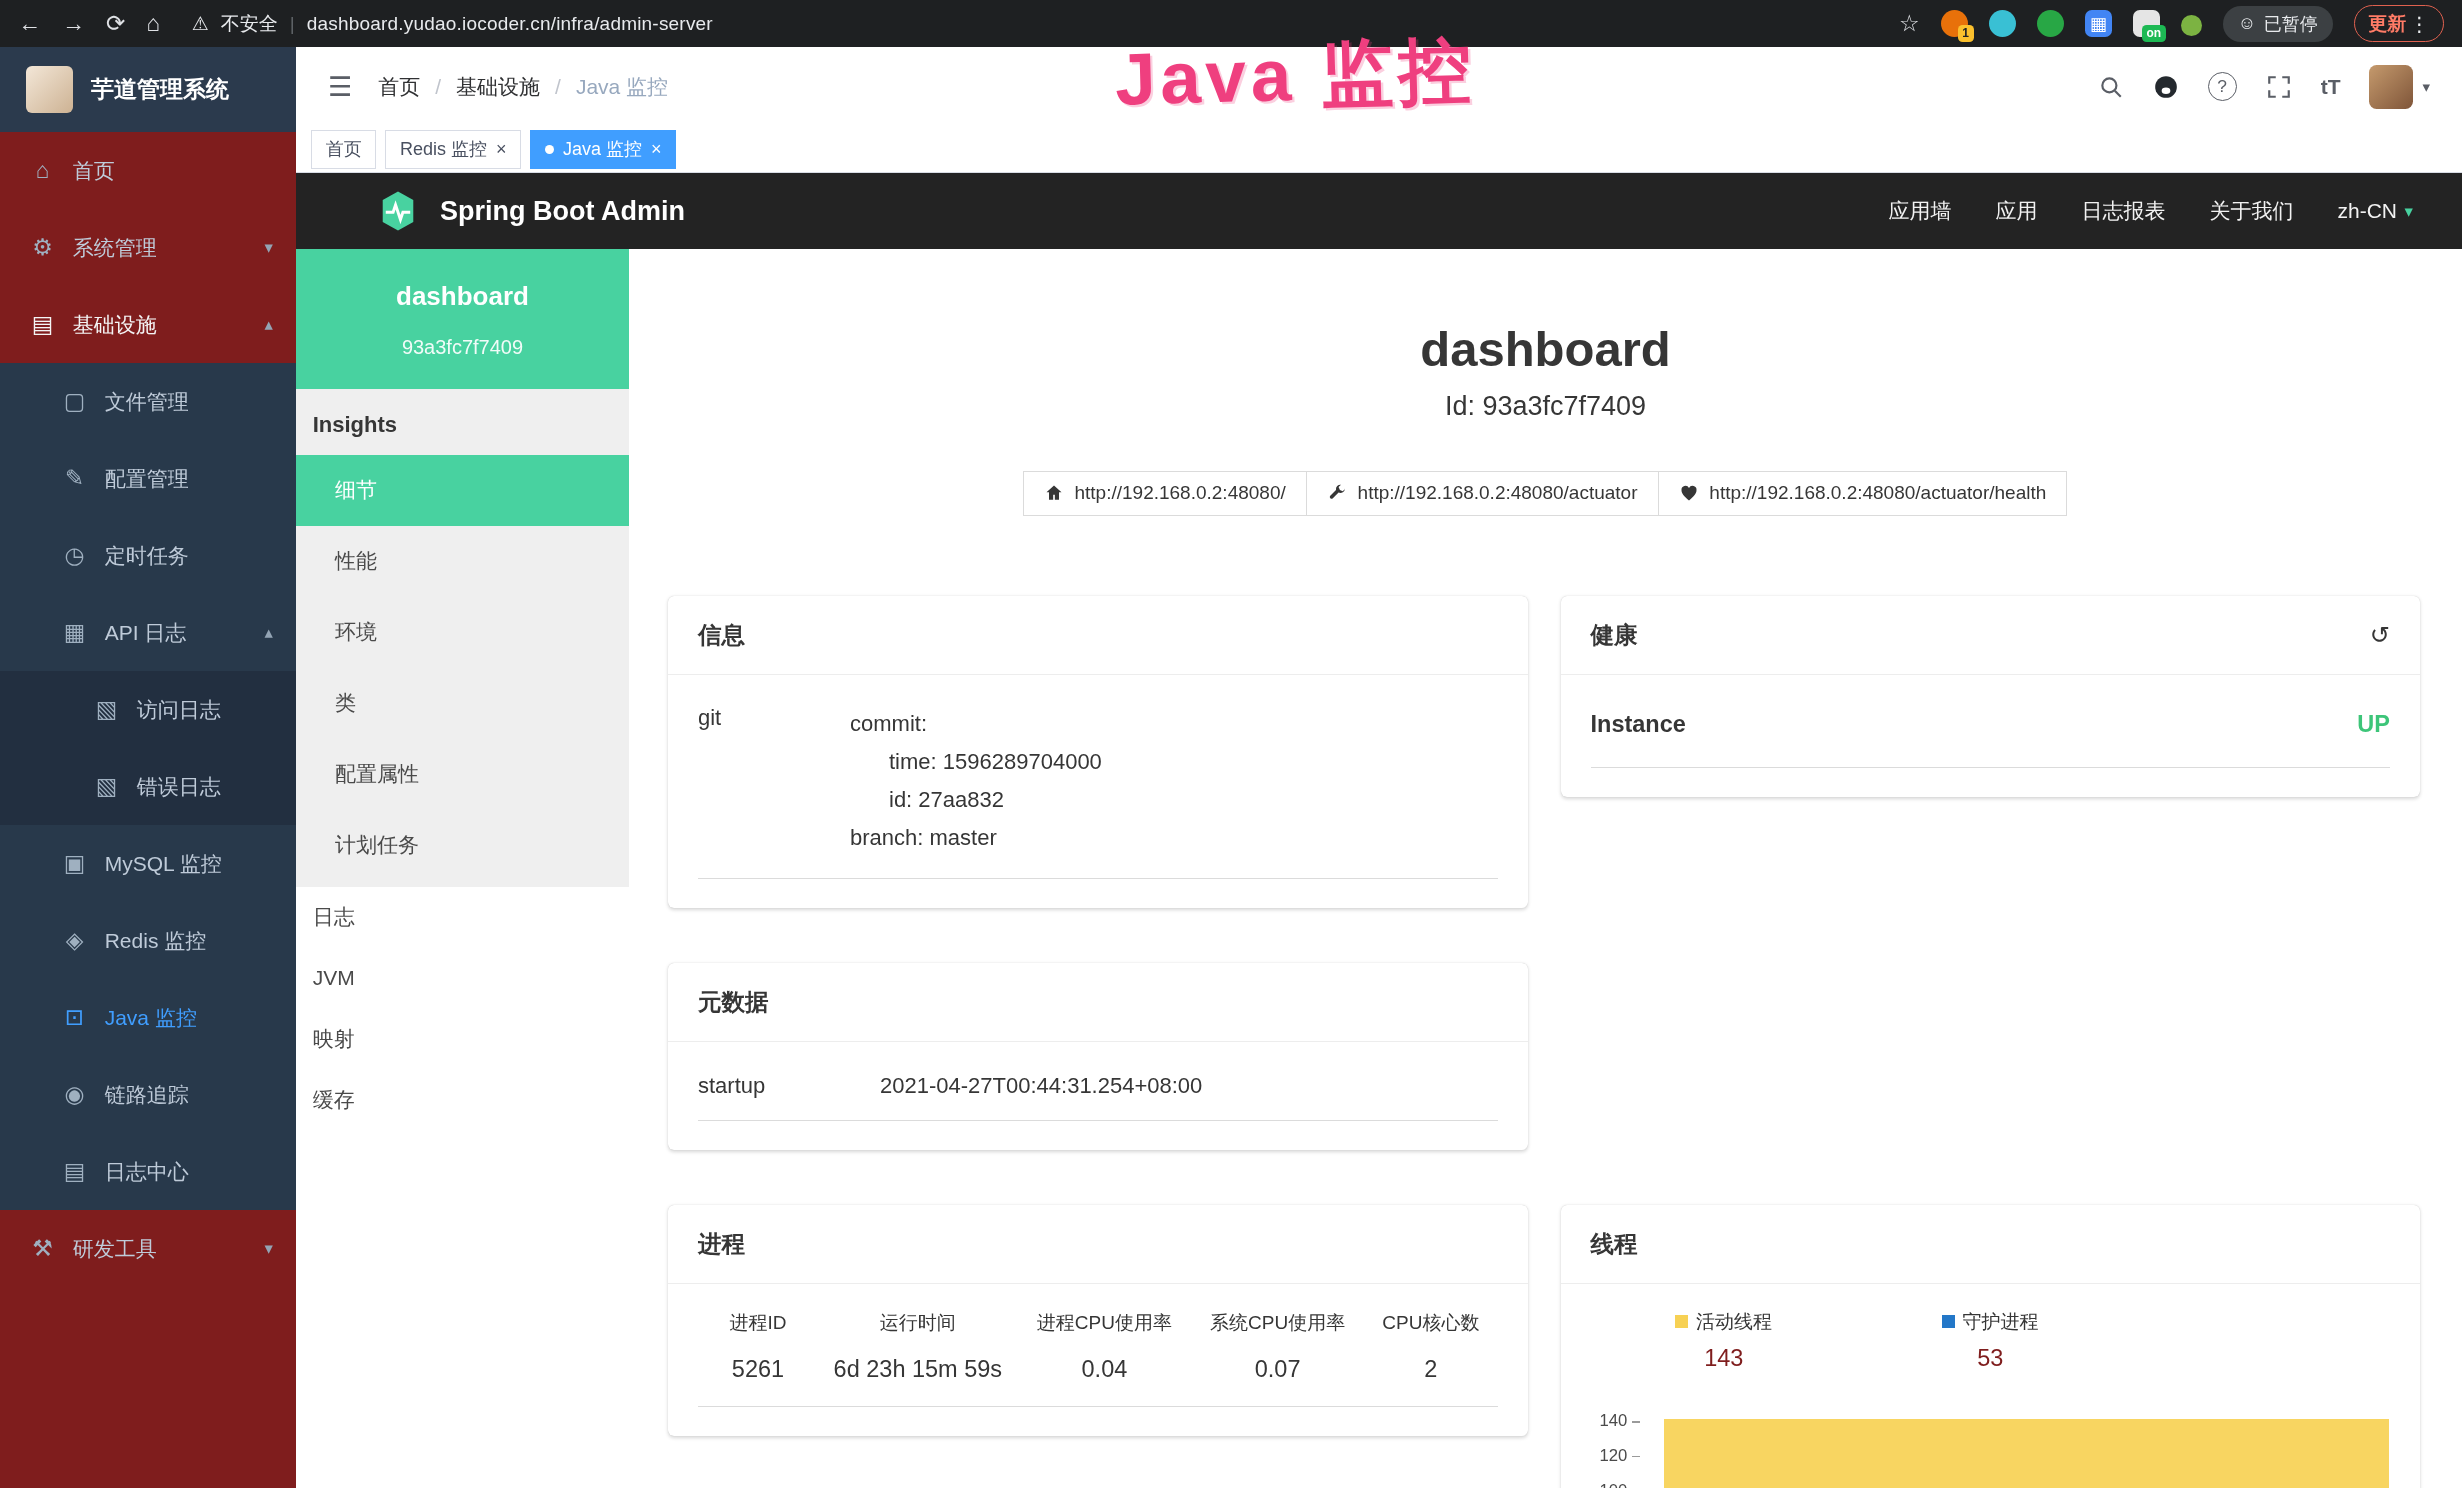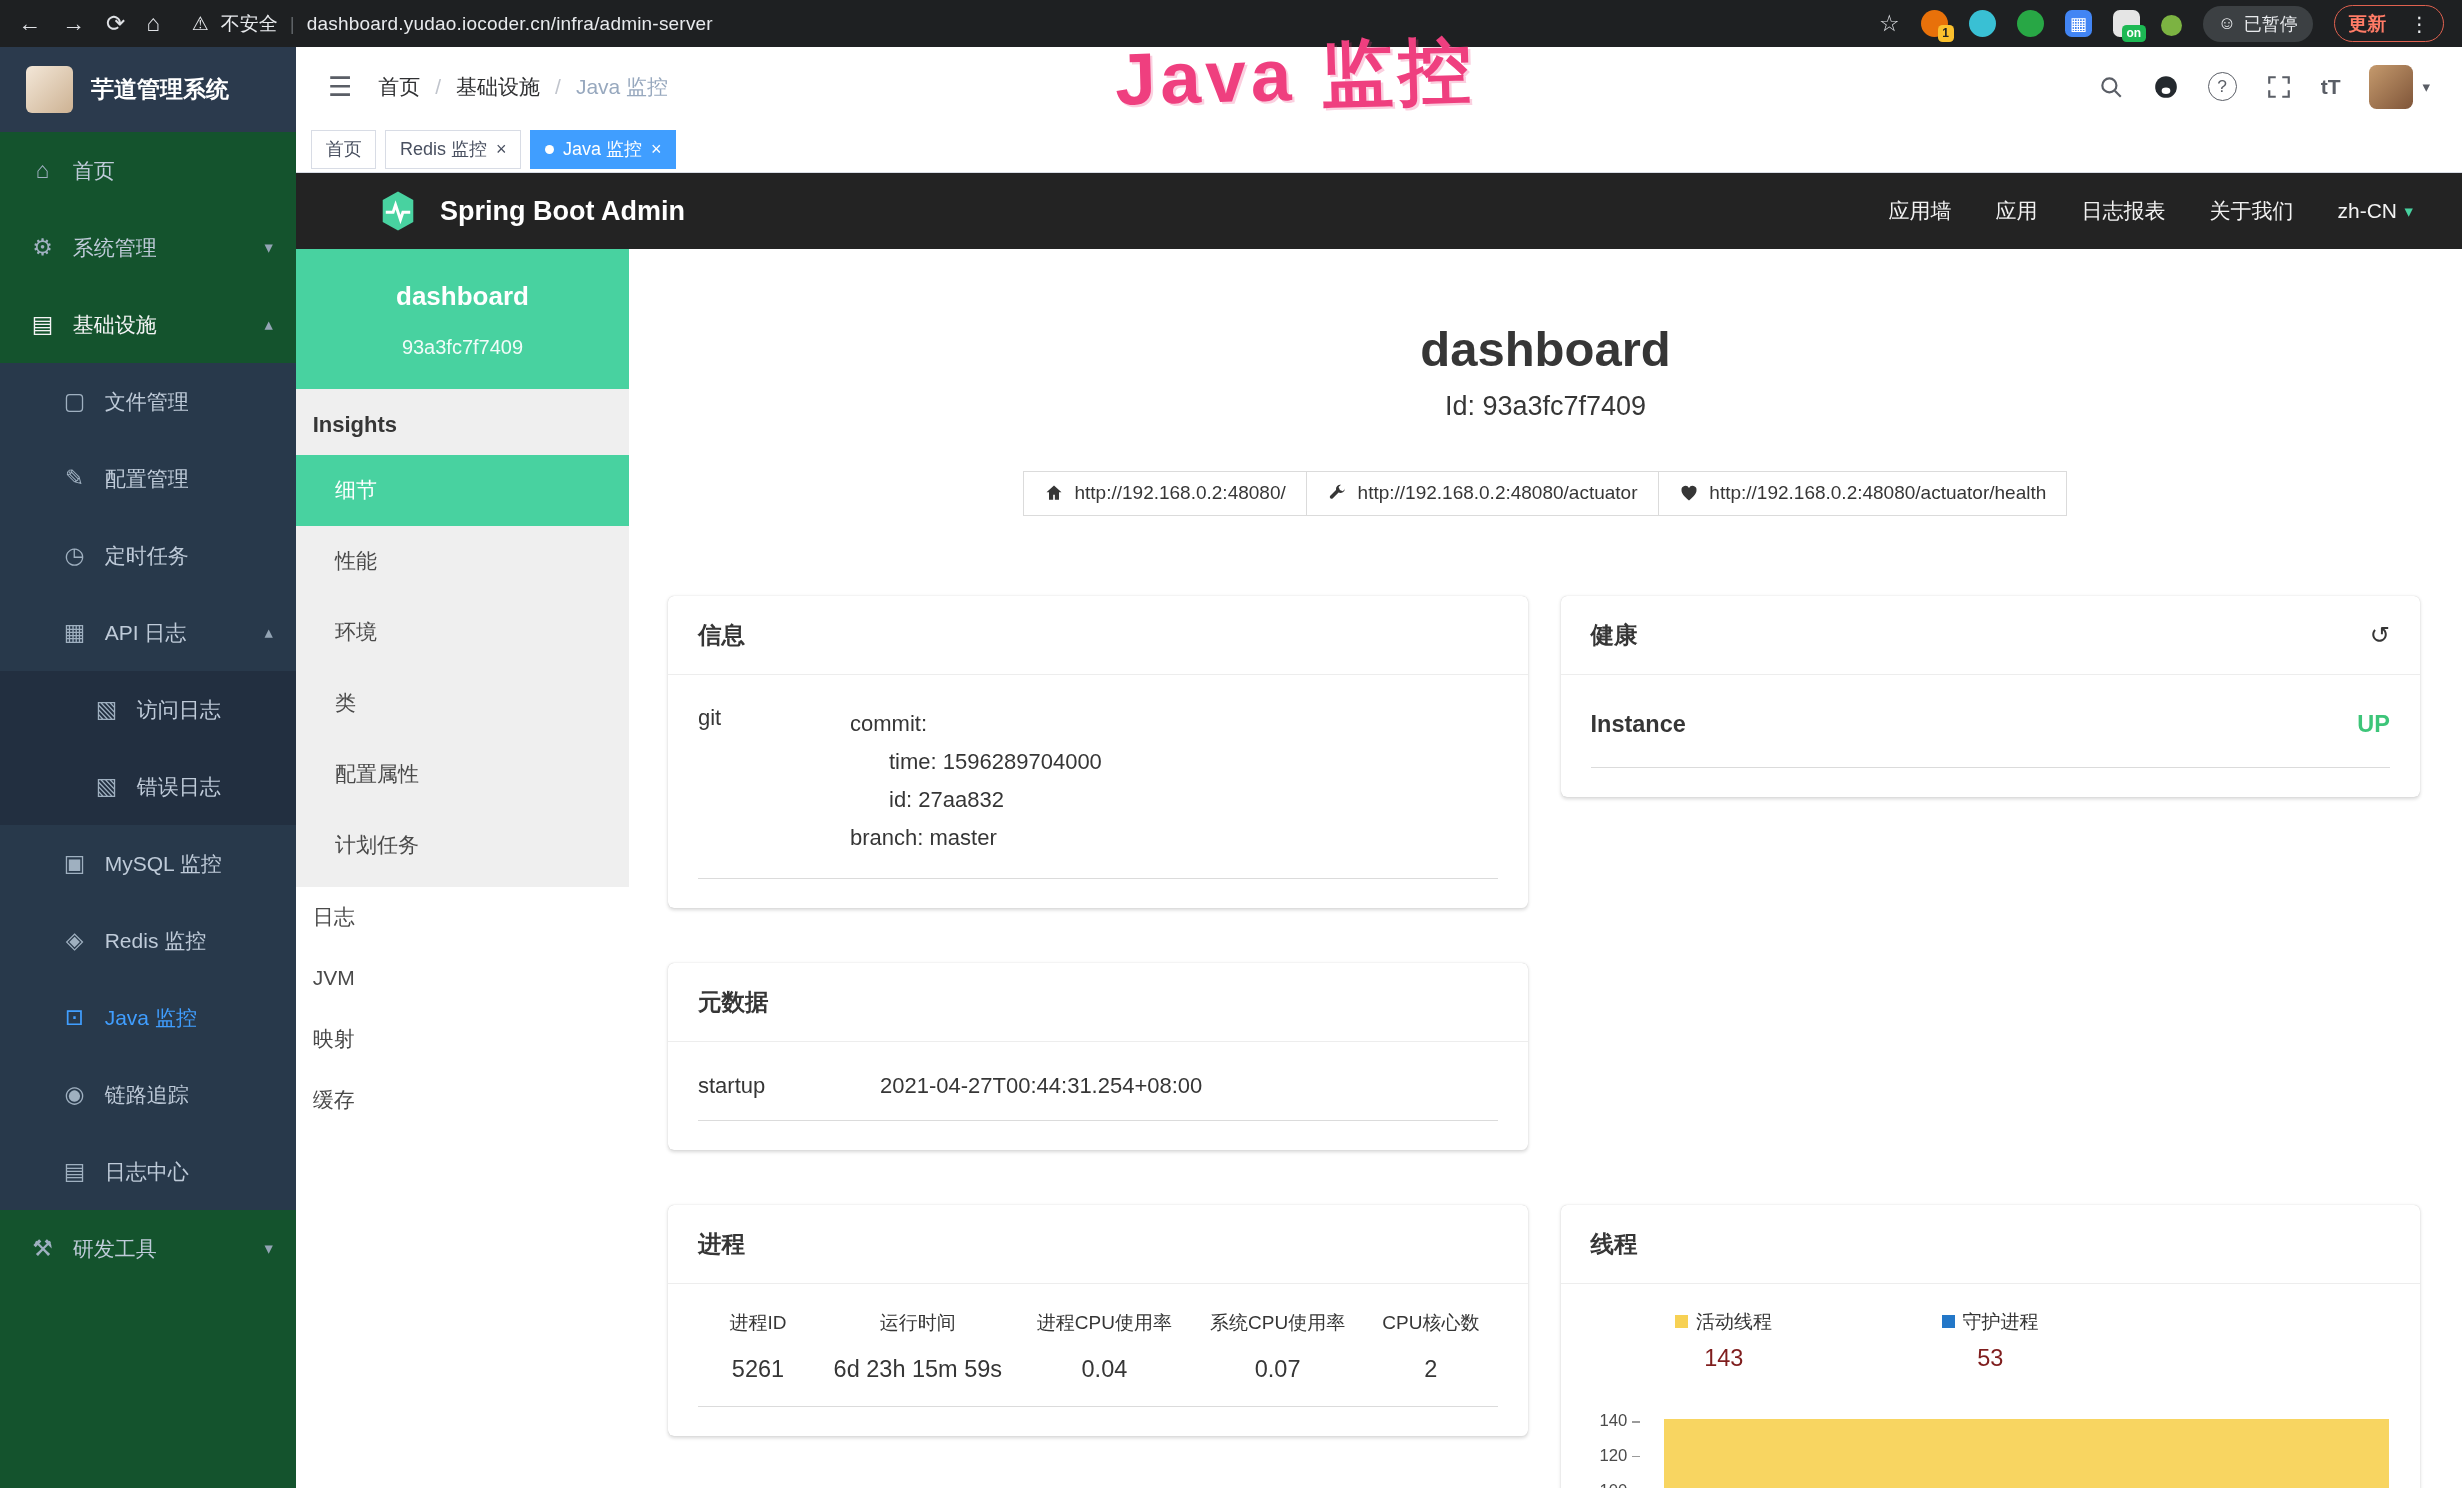--- a/index.html
+++ b/index.html
@@ -20,32 +20,32 @@
   .ext-teal { background:#39c0d4; border-radius:50%; }
   .ext-green { background:#28a745; border-radius:50%; }
   .ext-grid { background:#4285f4; color:#fff; font-size:18px; display:flex; align-items:center; justify-content:center; }
   .ext-dark { background:#e5e5e5; }
   .ext-leaf { background:#7cb342; border-radius:50%; width:21px; height:21px; margin-top:3px; }
   .badge { position:absolute; right:-6px; bottom:-4.6px; background:#fbc02d; color:#202124;
            font-size:12px; line-height:1; padding:2.3px 4.6px; border-radius:4.6px; font-weight:700; }
   .badge-on { background:#1db954; color:#fff; }
   .paused-chip { display:flex; align-items:center; gap:7.6px; background:#3c4043; border-radius:18px;
                  padding:6px 15px; font-size:18px; color:#e8eaed; cursor:pointer; }
-  .update-chip { display:flex; align-items:center; gap:23px; border:1.5px solid #e0614f; border-radius:20px;
+  .update-chip { display:flex; align-items:center; gap:3px; border:1.5px solid #e0614f; border-radius:20px;
                  padding:4.6px 13.7px; cursor:pointer; }
   .update-label { color:#ff7b66; font-size:19px; font-weight:700; }
   .update-dots { color:#e8eaed; font-size:20px; }
 
   
   .anno { position:absolute; left:1115px; top:27px; z-index:60; font-size:73px; font-weight:700;
           color:#ef3f7f; transform:rotate(-1.5deg); letter-spacing:4.6px;
           text-shadow:2.3px 2.3px 0 rgba(239,63,127,.25); pointer-events:none; }
 
   
-  .y-side { position:absolute; left:0; top:47px; width:296px; bottom:0; background:#14532d; color:#bfcbd9; }
+  .y-side { position:absolute; left:0; top:47px; width:296px; bottom:0; background:#7f1d1d; color:#bfcbd9; }
   .y-logo { height:85px; display:flex; align-items:center; padding:0 26px; gap:18px; background:#2b3a4d; }
   .y-logo-img { width:47px; height:47px; border-radius:6px; background:linear-gradient(135deg,#f3e7d8,#cdb293); }
   .y-title { color:#fff; font-weight:700; font-size:23px; white-space:nowrap; }
   .y-item { height:77px; display:flex; align-items:center; padding:0 23px 0 29px; font-size:21px; gap:16.7px; cursor:pointer; }
   .y-item .mi { width:27px; text-align:center; font-size:23px; color:#9fb0c0; flex:0 0 auto; }
   .chev { margin-left:auto; font-size:16.7px; color:#93a4b4; }
   .y-child { padding-left:61px; background:#28394b; }
   .y-gchild { padding-left:93px; background:#222f40; }
   .y-open { color:#f4f4f5; }
   .y-open .mi { color:#f4f4f5; }

